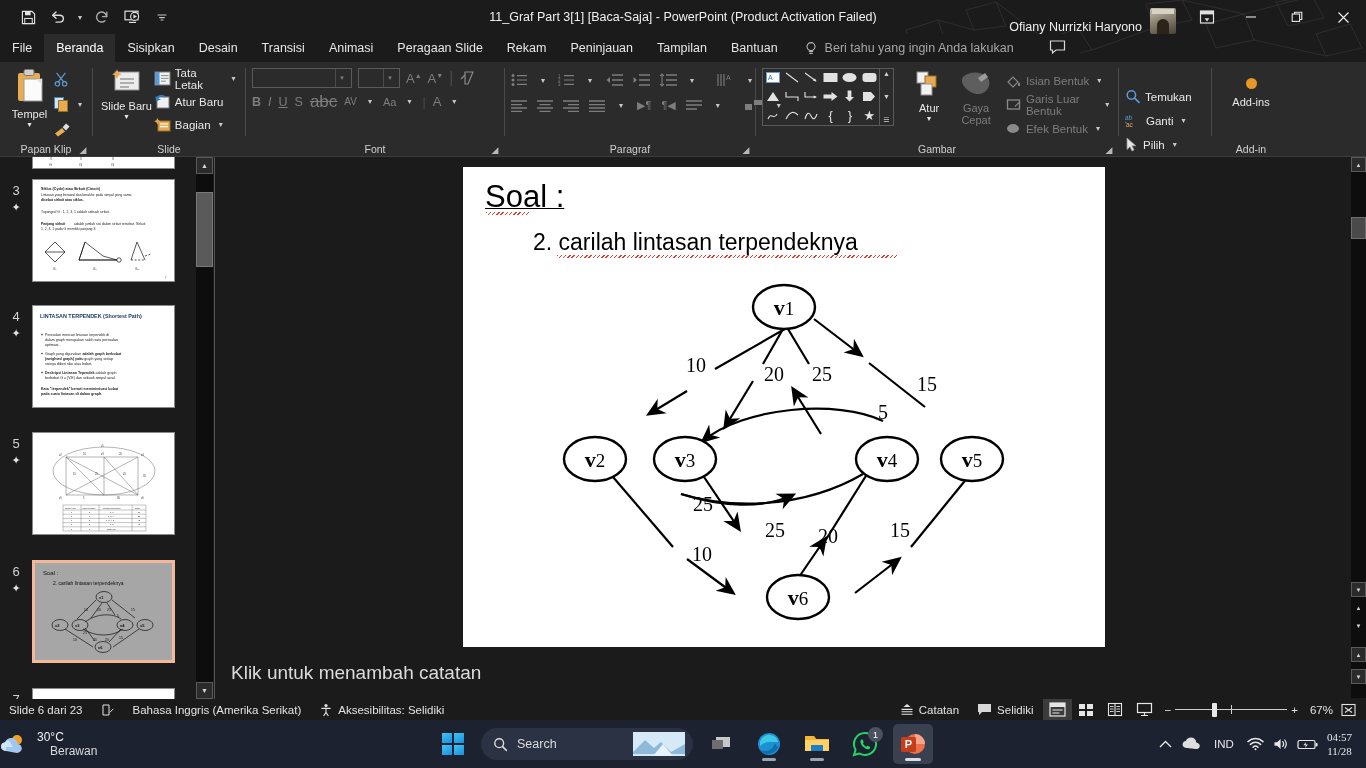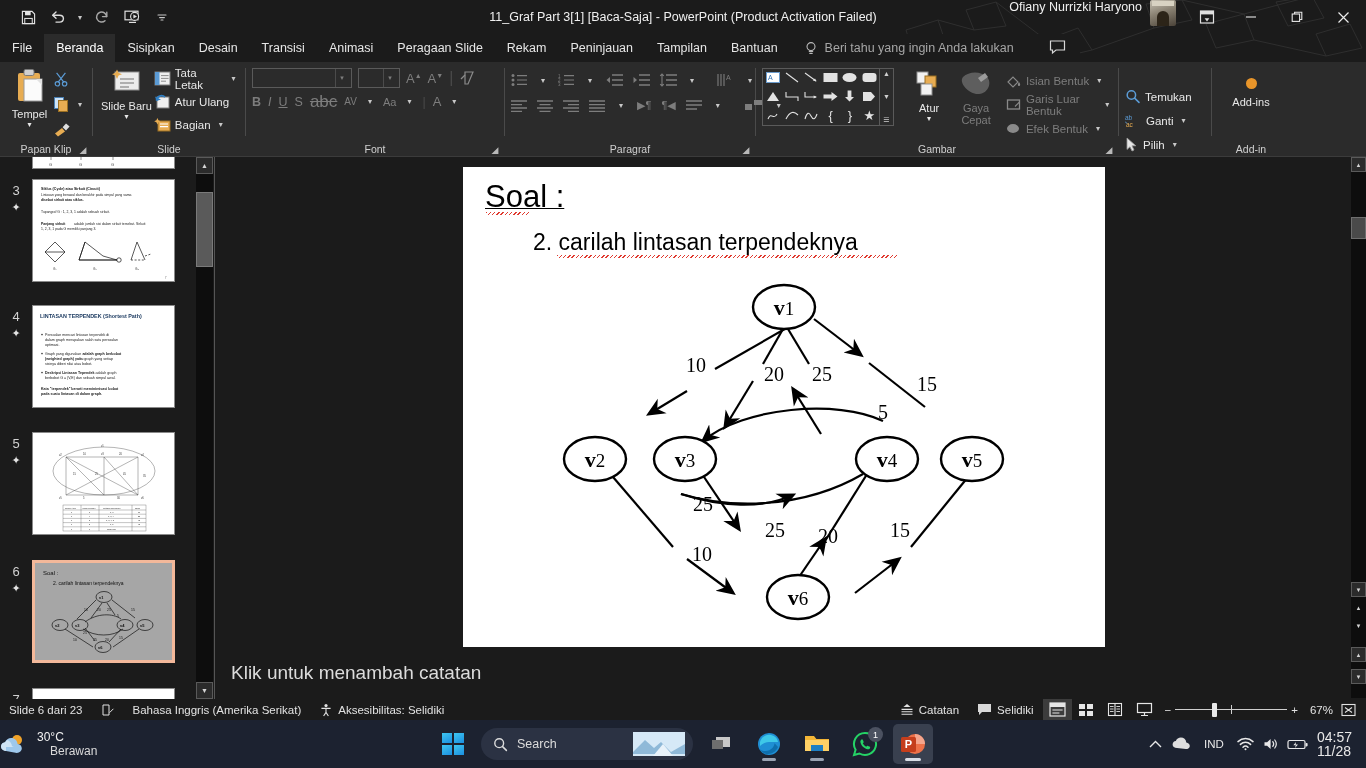--- a/index.html
+++ b/index.html
@@ -24,21 +24,21 @@
     color: #dcdcdc; font-size: 14px; border-radius: 2px;
   }
   .qat-btn svg { display:block; }
   .qat-caret { font-size: 8px; color: #c8c8c8; width: 12px; text-align: center; }
   .title-center {
     position: absolute; left: 0; right: 0; text-align: center;
     font-size: 12.5px; color: #f0f0f0; pointer-events: none;
   }
   .title-right {
     position: absolute; right: 0; top: 0; height: 34px;
-    display: flex; align-items: flex-start; gap: 0px;
+    display: flex; align-items: flex-end; gap: 0px;
   }
   .acct-name { font-size: 12.5px; color: #f0f0f0; margin-right: 8px; }
   .acct-pic {
     width: 26px; height: 26px; border-radius: 2px;
     background: linear-gradient(160deg,#c8c2b4 0%, #8b8374 45%, #4a4238 100%);
     position: relative; overflow: hidden; margin-right: 10px;
   }
   .acct-pic::after {
     content: ""; position: absolute; left: 7px; top: 11px; width: 12px; height: 15px;
     background: #2c2418; border-radius: 6px 6px 0 0;
@@ -216,21 +216,21 @@
   .tb-app { width: 40px; height: 40px; display: flex; align-items: center; justify-content: center; position: relative; border-radius: 5px; }
   .tb-app.active { background: #39404f; }
   .tb-underline { position: absolute; bottom: 3px; left: 50%; transform: translateX(-50%); width: 14px; height: 3px; border-radius: 2px; background: #9aa3b2; }
   .tb-underline.on { width: 16px; background: #d8dde6; }
   .badge {
     position: absolute; top: 3px; right: 2px; min-width: 15px; height: 15px; border-radius: 8px;
     background: #4b5160; color: #fff; font-size: 9px; display: flex; align-items: center; justify-content: center; padding: 0 4px;
   }
   .tray { position: absolute; right: 0; top: 0; height: 48px; display: flex; align-items: center; gap: 0px; padding-right: 10px; color: #e8e8e8; }
   .tray-ic { width: 26px; height: 48px; display: flex; align-items: center; justify-content: center; font-size: 12px; }
-  .clock { text-align: left; font-size: 14px; line-height: 14px; padding-left: 6px; padding-right: 4px; }
+  .clock { text-align: center; font-size: 11px; line-height: 14px; padding-left: 6px; padding-right: 4px; font-family: Liberation Serif, serif; }
 </style>
 </head>
 <body>
 
 <div class="app">
 
   <div class="titlebar">
     <svg class="tb-deco" viewBox="0 0 520 62">
       <g stroke="#6e6e6e" stroke-width="0.9" fill="none" opacity="0.85">
         <polygon points="120,10 150,2 160,26 128,30"></polygon>
@@ -416,21 +416,21 @@
             <span class="qat-caret">▾</span>
           </div>
           <div class="sm-row">
             <span class="ic">
               <svg width="17" height="15" viewBox="0 0 17 15">
                   <rect x="3" y="3" width="12" height="11" fill="#f0f0f0" stroke="#7e7e7e" stroke-width="1"></rect>
                   <path d="M2.5 6.5A5 5 0 0 1 11 3.2" fill="none" stroke="#2f7fc4" stroke-width="1.8"></path>
                   <path d="M1 2.4 2.6 7l4.4-1.4z" fill="#2f7fc4"></path>
                 </svg>
             </span>
-            <span>Atur Ulang</span>
+            <span>Atur Baru</span>
           </div>
           <div class="sm-row">
             <span class="ic">
               <svg width="17" height="15" viewBox="0 0 17 15">
                   <rect x="4" y="4" width="12" height="10" fill="#e7ac52" stroke="#9a6f22" stroke-width="1"></rect>
                   <path d="M6 7h8M6 9.6h8" stroke="#fff" stroke-width="1.1"></path>
                   <path d="M2.4 1 3.4 3.2 5.6 4.2 3.4 5.2 2.4 7.4 1.4 5.2 -0.8 4.2 1.4 3.2z" fill="#e7ac52" transform="translate(1,0)"></path>
                 </svg>
             </span>
             <span>Bagian</span>

